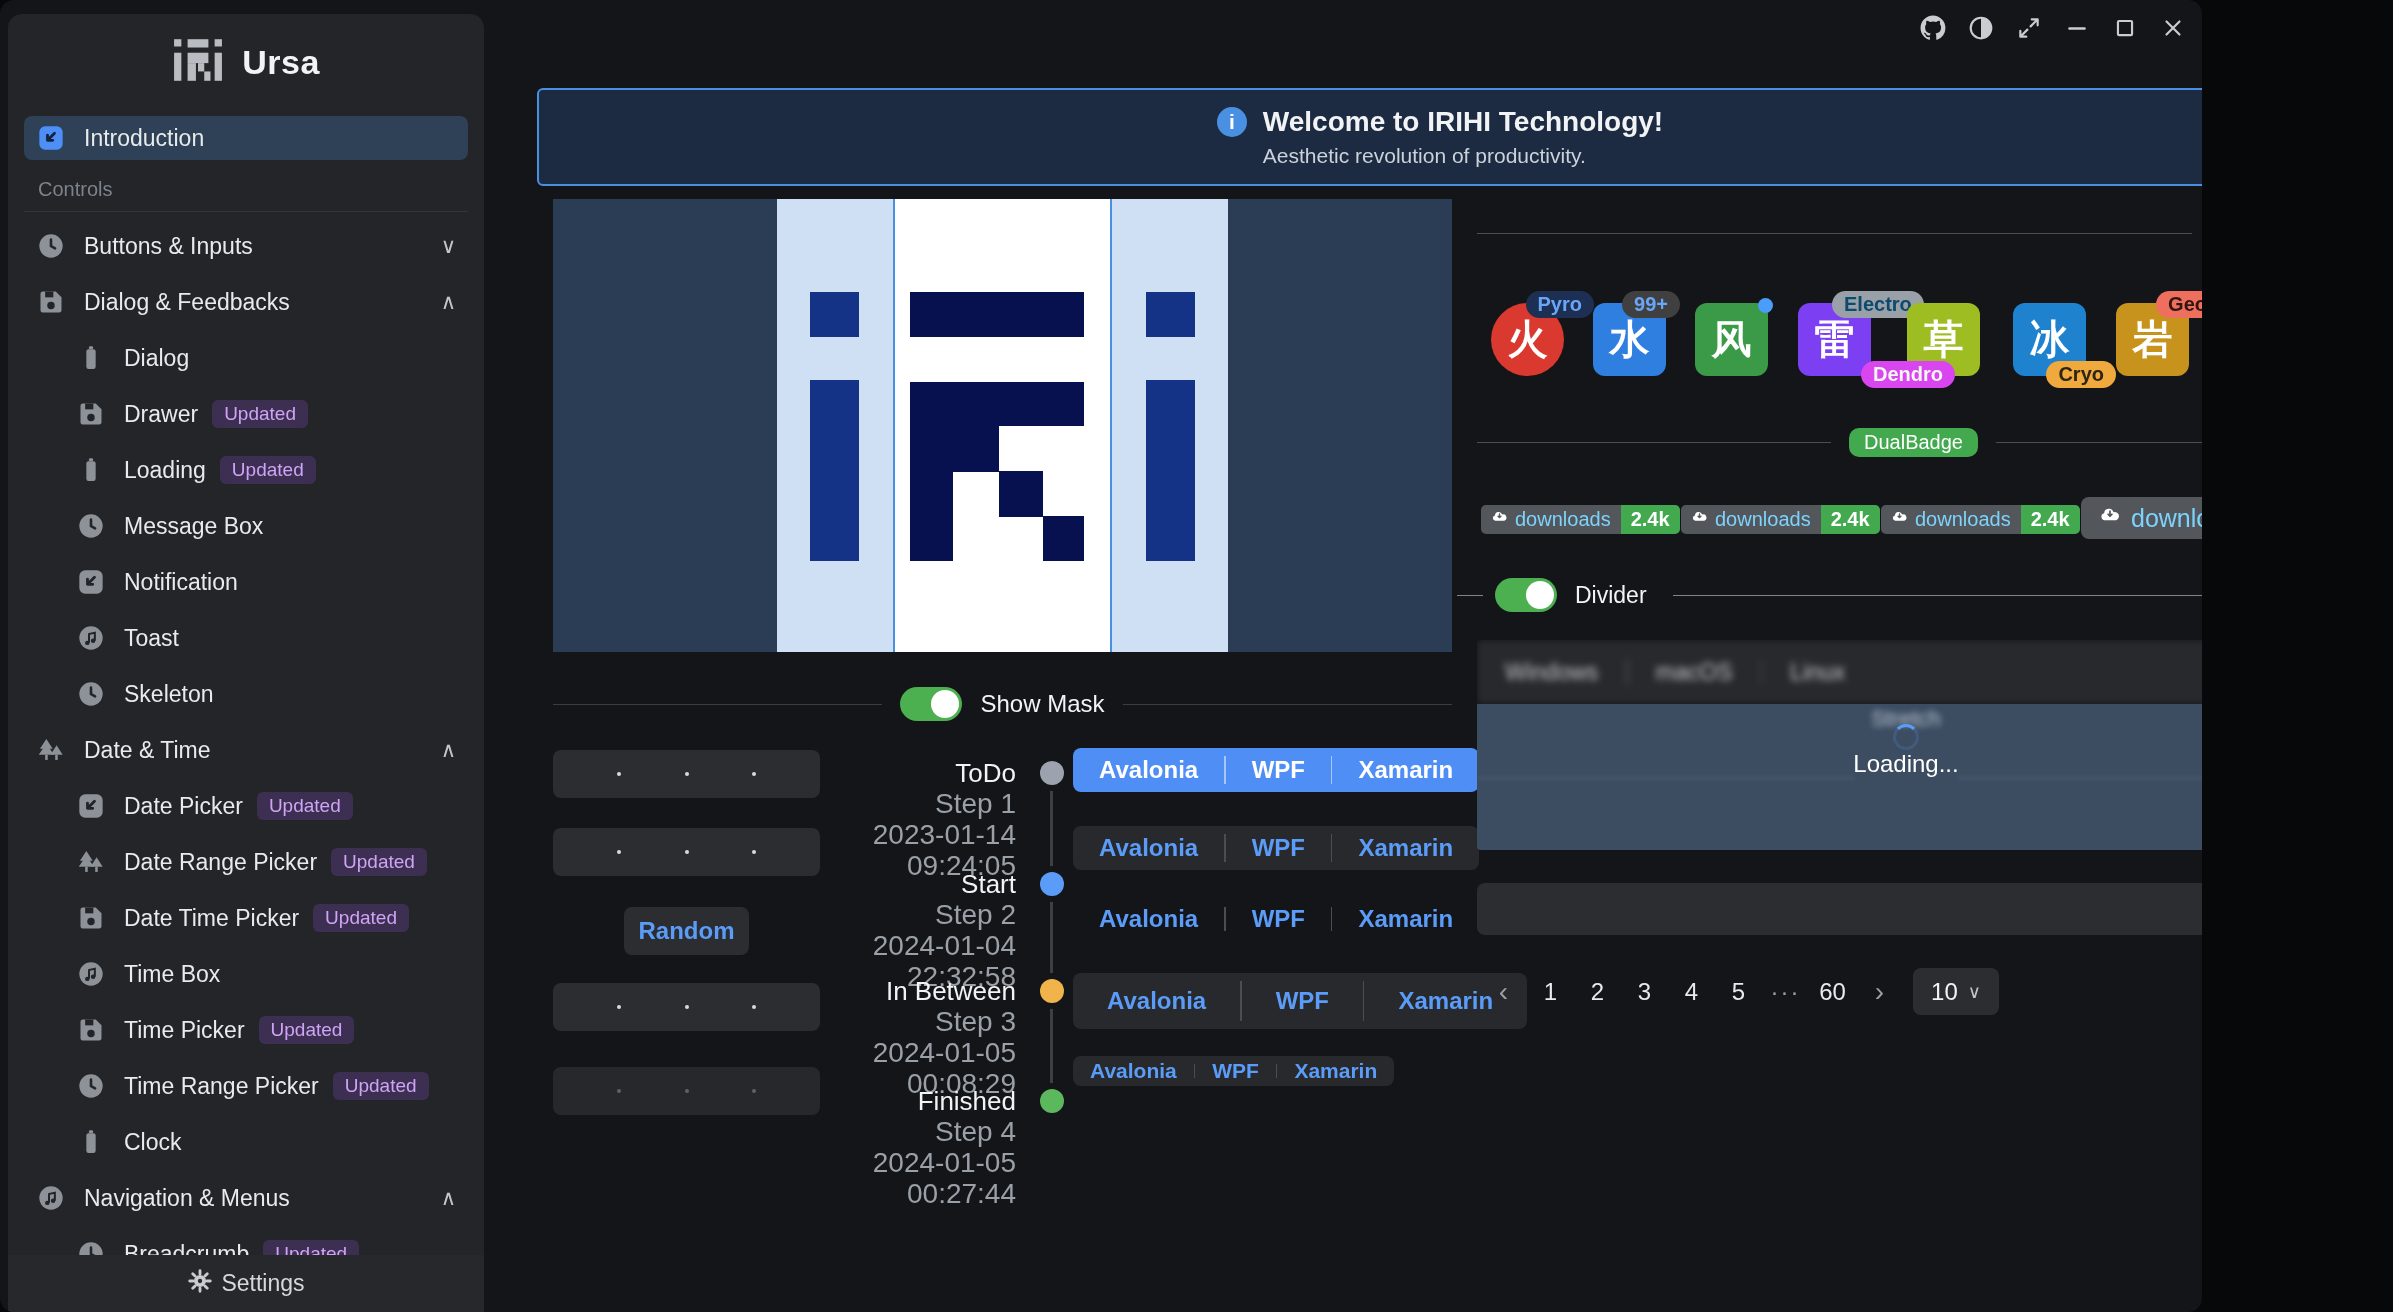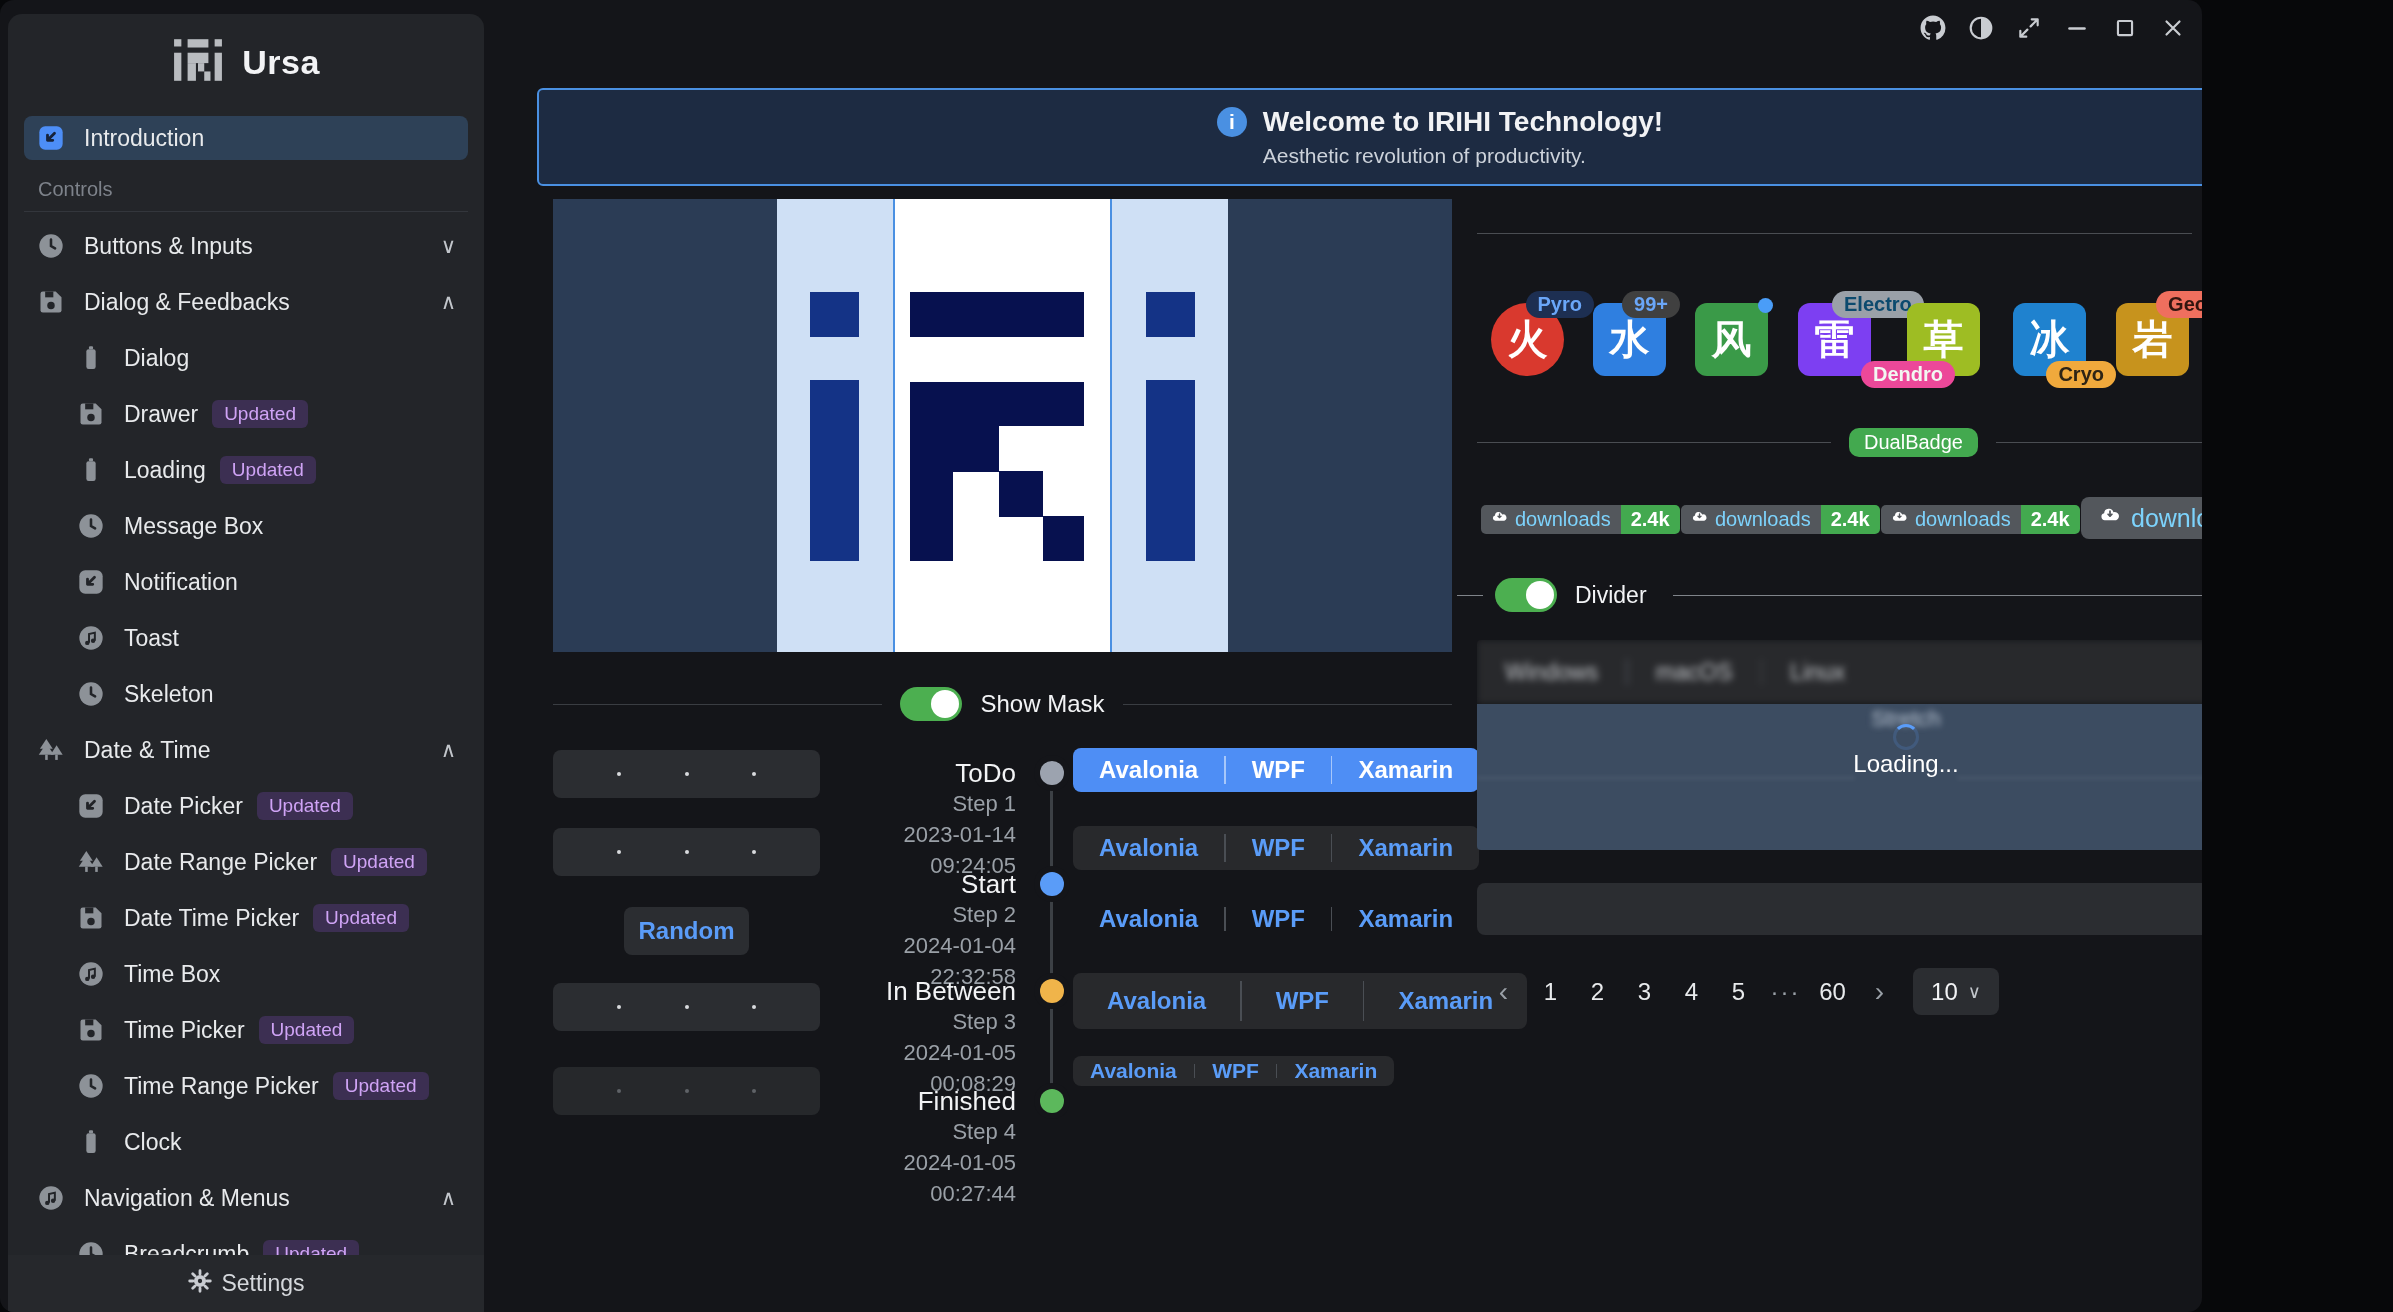--- a/index.html
+++ b/index.html
@@ -76,21 +76,21 @@
   .dbox .dot{width:4px;height:4px;border-radius:50%;background:#d8dadd}
   .dbox.dim{background:#26282b}
   .dbox.dim .dot{background:#5f6267}
   .random-btn{position:absolute;left:624px;top:907px;width:125px;height:48px;background:var(--box);border:none;
               border-radius:8px;color:var(--accent);font-size:24px;font-weight:700;
               font-family:"Liberation Sans","DejaVu Sans",sans-serif}
 
   
   .tl-item{position:absolute;left:816px;width:200px;text-align:right}
   .tl-title{font-size:26px;line-height:30px;color:#f2f3f5}
-  .tl-sub{font-size:22px;line-height:31px;color:var(--muted)}
+  .tl-sub{font-size:28px;line-height:31px;color:var(--muted)}
   .tl-line{position:absolute;left:1050px;top:772px;height:328px;width:3px;background:#3c4045}
   .tl-dot{position:absolute;left:1040px;width:24px;height:24px;border-radius:50%;box-shadow:0 0 0 6px var(--bg)}
 
   
   .bgroup{position:absolute;display:flex;align-items:center;border-radius:8px}
   .gi0{left:1073px;top:748px;height:44px;background:var(--accent2)}
   .gi1{left:1073px;top:826px;height:44px;background:#28292c}
   .gi2{left:1073px;top:903px;height:32px}
   .gi3{left:1073px;top:973px;height:56px;background:#28292c}
   .gi4{left:1073px;top:1056px;height:30px;background:#28292c}
@@ -579,21 +579,21 @@
   <div class="cdiv" style="top:219px">
     <span class="dl1"></span>
     <span class="pill badge-pill">Badge</span>
     <span class="dl2"></span>
   </div>
   <div id="avatars">
       <div class="av circle" style="left:1491px;background:#d9392e">火<span class="avb p-tr" style="background:#1d2f52;color:#6aa6f8">Pyro</span></div>
       <div class="av square" style="left:1593px;background:#2f7fe0">水<span class="avb p-tr2" style="background:#404040;color:#6aa6f8">99+</span></div>
       <div class="av square" style="left:1695px;background:#3a9a48">风<span class="avb p-dot" style="background:#4a9df8"></span></div>
       <div class="av square" style="left:1798px;background:#7d3ff2">雷<span class="avb p-top" style="background:#9aa0a8;color:#0c4a6e">Electro</span></div>
-      <div class="av square" style="left:1907px;background:#9ebd23">草<span class="avb p-bl" style="background:#ec4899;color:#f2f7f2">Dendro</span></div>
+      <div class="av square" style="left:1907px;background:#9ebd23">草<span class="avb p-bl" style="background:#d946ef;color:#f2f7f2">Dendro</span></div>
       <div class="av square" style="left:2013px;background:#1f82cf">冰<span class="avb p-br" style="background:#f0a93c;color:#2e2415">Cryo</span></div>
       <div class="av square" style="left:2116px;background:#c7931d">岩<span class="avb p-tr" style="background:#ef6f5e;color:#33150f">Geo</span></div>
       <span class="pill st-pill" style="background:#5a9cf8;color:#142033">Ursa</span>
       <span class="st-dot" style="background:#4a9df8"></span>
     </div>
 
   <div class="cdiv centered" style="top:428px">
     <span class="dl1"></span>
     <span class="pill dual-pill">DualBadge</span>
     <span class="dl2"></span>

